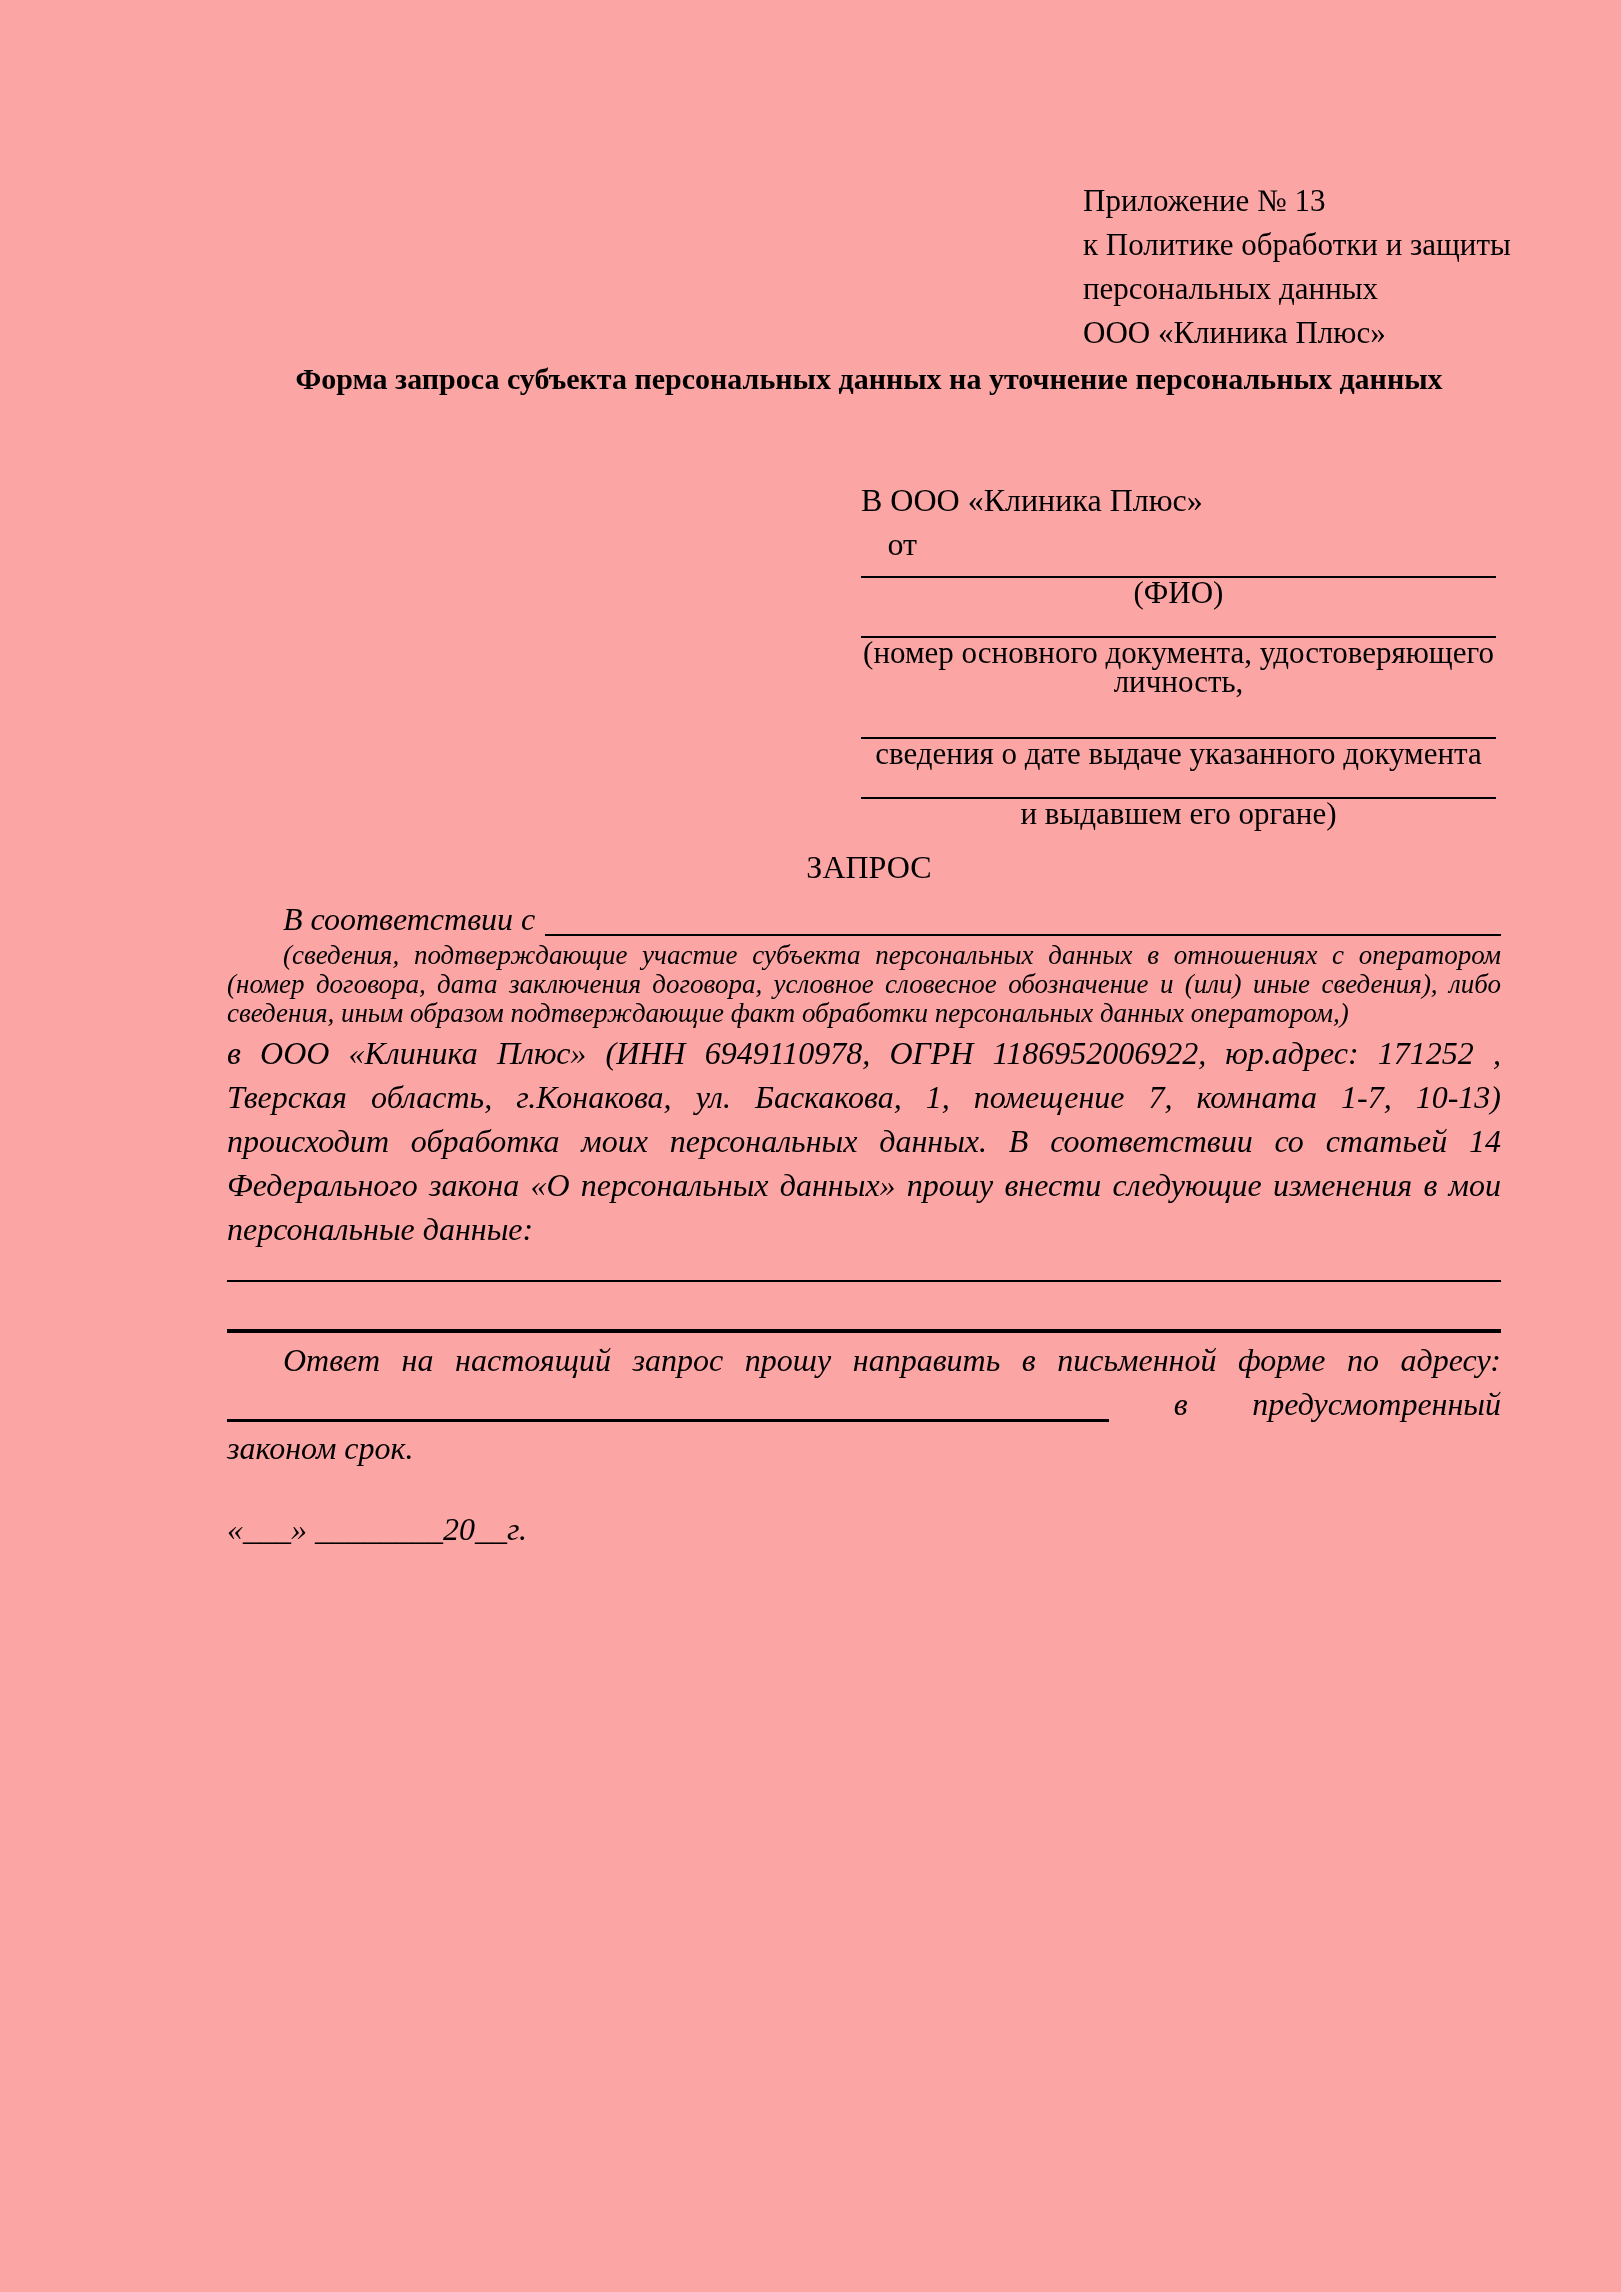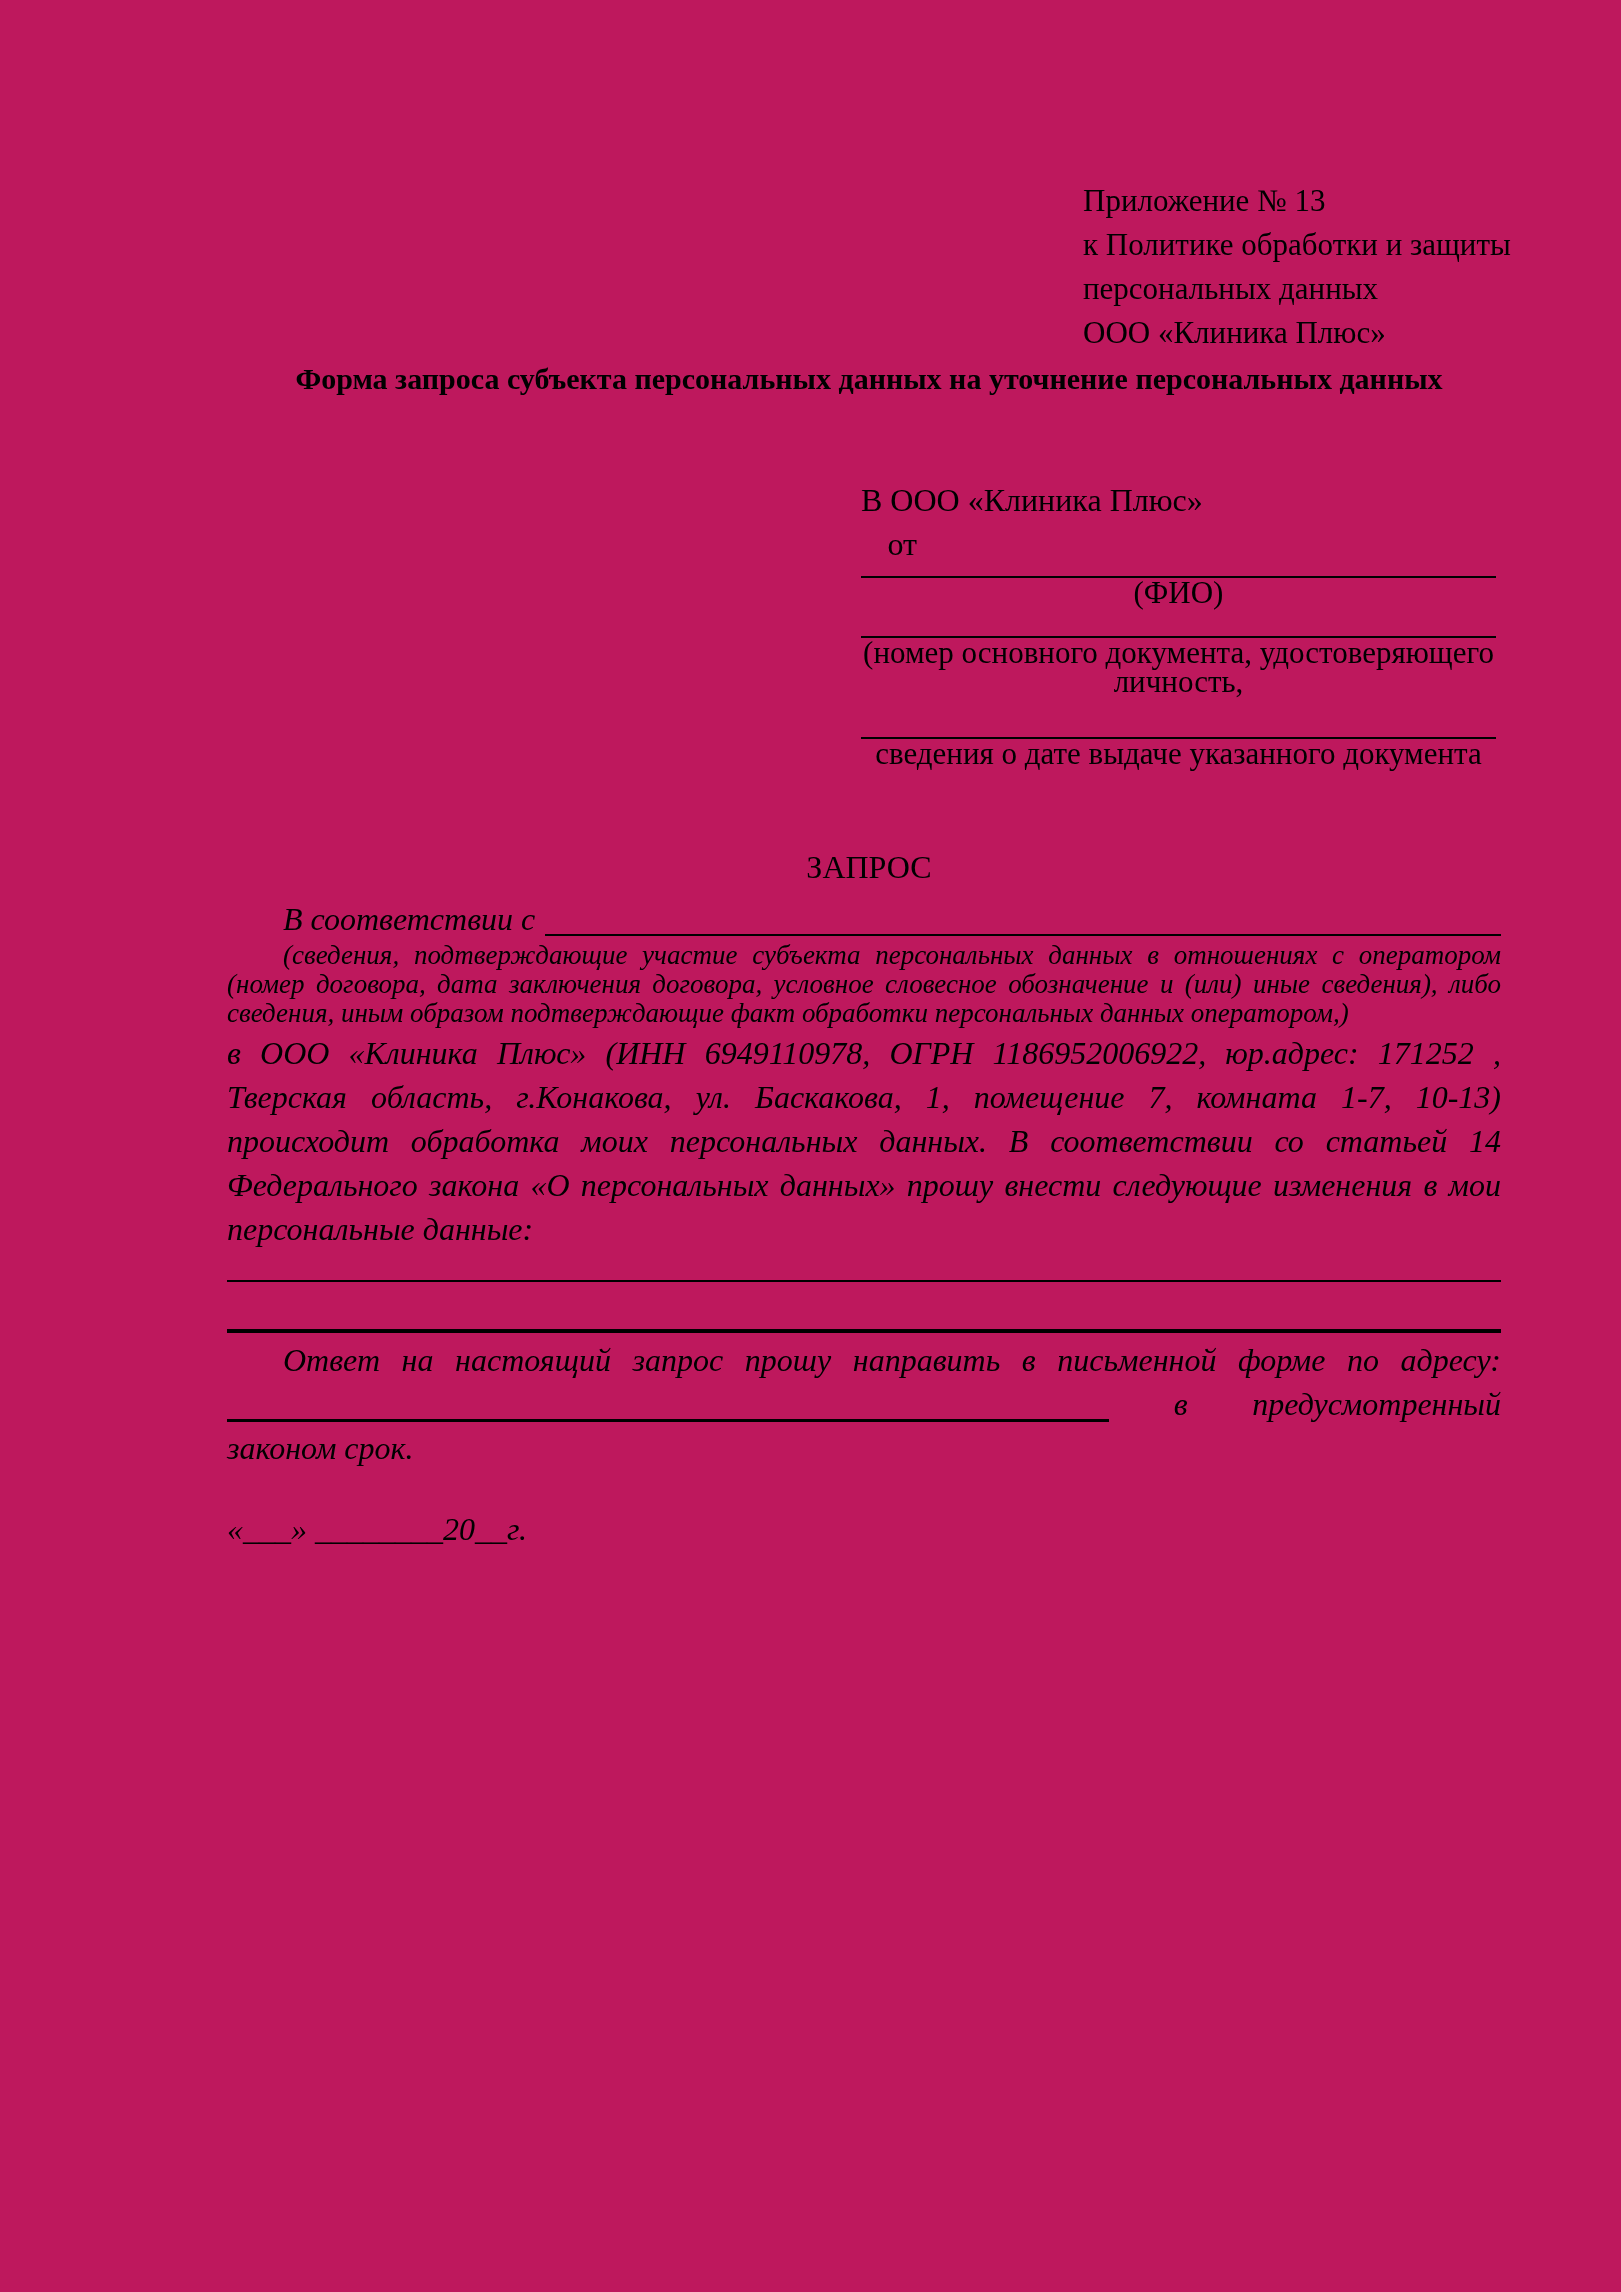--- a/index.html
+++ b/index.html
@@ -1,21 +1,21 @@
 <!DOCTYPE html>
 <html><head>
 <meta charset="utf-8">
 <style>
   * { margin:0; padding:0; box-sizing:border-box; }
   html,body { background:#ffffff; }
   .page {
     position:relative;
     width:1621px;
     height:2293px;
-    background:#be185d;
+    background:#fca5a5;
     font-family:"Liberation Serif","DejaVu Serif",serif;
     font-size:32px;
     color:#000000;
     overflow:hidden;
   }
 
   
   .header-block {
     position:absolute; top:179px; left:1083px;
     font-size:31px; line-height:44px; text-align:left;
@@ -97,20 +97,24 @@
     <div class="field field-2">
       <div class="line"></div>
       <div class="caption">(номер основного документа, удостоверяющего личность,</div>
     </div>
 
     <div class="field field-3">
       <div class="line"></div>
       <div class="caption">сведения о дате выдаче указанного документа</div>
     </div>
 
+    <div class="field field-4">
+      <div class="line"></div>
+      <div class="caption">и выдавшем его органе)</div>
+    </div>
   </div>
 
   <div class="zapros">ЗАПРОС</div>
 
   <div class="body-block">
 
     <div class="accordance">
       <span class="prefix">В соответствии с</span>
       <div class="fill"></div>
     </div>

